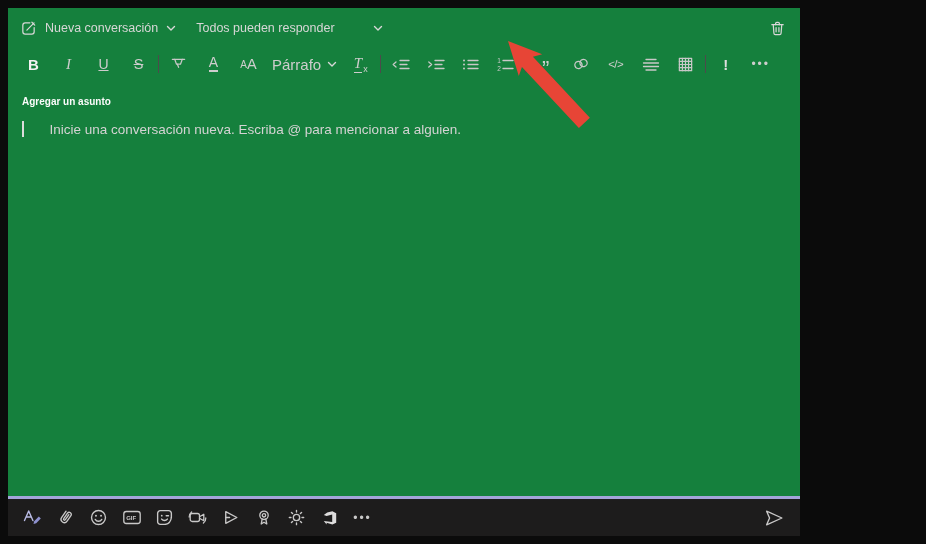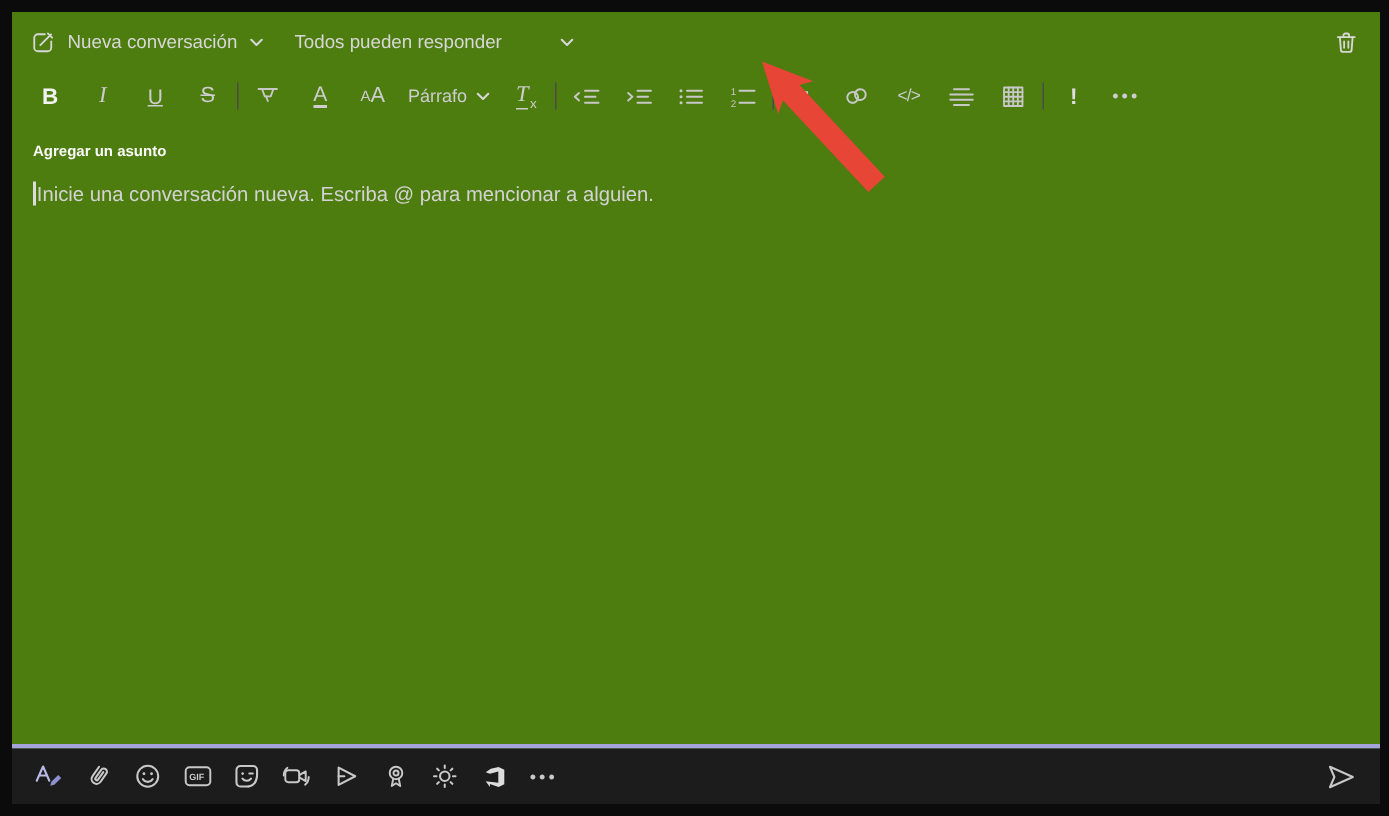--- a/index.html
+++ b/index.html
@@ -1,51 +1,51 @@
 <!DOCTYPE html>
 <html><head>
 <meta charset="utf-8">
 <style>
   html,body{margin:0;padding:0;background:#000;}
   .frame{position:relative;width:926px;height:544px;background:#0b0b0b;
          font-family:"Liberation Sans",sans-serif;overflow:hidden;}
-  .panel{position:absolute;left:8px;top:8px;width:912px;height:528px;
-         background:#4d7c0f;display:flex;flex-direction:column;}
+  .panel{position:absolute;left:8px;top:8px;width:792px;height:528px;
+         background:#15803d;display:flex;flex-direction:column;}
 
   
   .topbar{height:40px;display:flex;align-items:center;padding:0 14px 0 12px;
           color:#d8d7d7;font-size:12.5px;flex:0 0 auto;}
   .tb-btn{display:flex;align-items:center;gap:8px;background:none;border:none;
           color:inherit;font:inherit;cursor:pointer;padding:0;white-space:nowrap;}
   .gap1{margin-left:20px;gap:38px;} .gap2{margin-left:26px;}
   .spacer{flex:1;}
 
   
   .fmtbar{height:32px;display:flex;align-items:center;padding-left:8px;flex:0 0 auto;}
   .fmt-btn{min-width:35px;height:28px;display:flex;align-items:center;justify-content:center;
            background:none;border:none;color:#cecdcd;font-size:14px;padding:0;cursor:pointer;}
   .sep{width:1px;height:18px;background:#4c4b4b;margin:0 2px;flex:0 0 auto;}
   .g-bold{font-weight:bold;color:#f2f2f2;font-size:15px;}
   .g-italic{font-family:"Liberation Serif",serif;font-style:italic;font-size:15px;}
   .g-underline{text-decoration:underline;}
   .g-strike{text-decoration:line-through;font-size:14.5px;}
   .g-fontcolor{border-bottom:2px solid #cecdcd;line-height:13px;padding-bottom:1px;}
   .g-size-s{font-size:10px;} .g-size-l{font-size:14.5px;}
-  .g-para{font-size:12px;display:flex;align-items:center;gap:6px;padding:0 6px;}
+  .g-para{font-size:15px;display:flex;align-items:center;gap:6px;padding:0 6px;}
   .g-clearT{font-family:"Liberation Serif",serif;font-style:italic;font-size:15px;
             border-bottom:1.5px solid #cecdcd;}
   .g-clearX{font-size:9px;align-self:flex-end;margin:0 0 4px 1px;}
   .g-quote{font-size:22px;line-height:8px;padding-top:10px;}
   .g-code{font-size:11.5px;letter-spacing:-0.5px;}
   .g-imp{font-weight:bold;font-size:15px;color:#dedede;}
   .g-more{font-size:12px;letter-spacing:2px;}
 
   
   .subject{margin:16px 14px 0;font-size:10px;font-weight:bold;color:#fbfbfb;flex:0 0 auto;cursor:text;}
-  .message{margin:14px 14px 16px;font-size:13.5px;color:#d4d3d3;display:flex;align-items:center;flex:0 0 auto;cursor:text;}
+  .message{margin:14px 14px 16px;font-size:13.5px;color:#d4d3d3;display:flex;align-items:center;flex:0 0 auto;cursor:text;gap:25px;}
   .caret{width:1.5px;height:16px;background:#dcdcdc;margin-right:1px;flex:0 0 auto;}
   .fill{flex:1 1 auto;}
   .divider{height:3px;background:#a4a4da;flex:0 0 auto;}
 
   
   .bottombar{height:37px;background:#1d1c1c;display:flex;align-items:center;
              padding:0 12px 0 10px;gap:4px;flex:0 0 auto;}
   .bb-btn{width:29px;height:29px;display:flex;align-items:center;justify-content:center;
           background:none;border:none;color:#c9c8c8;padding:0;cursor:pointer;}
   .bb-more{font-size:12px;letter-spacing:2px;color:#c9c8c8;}

